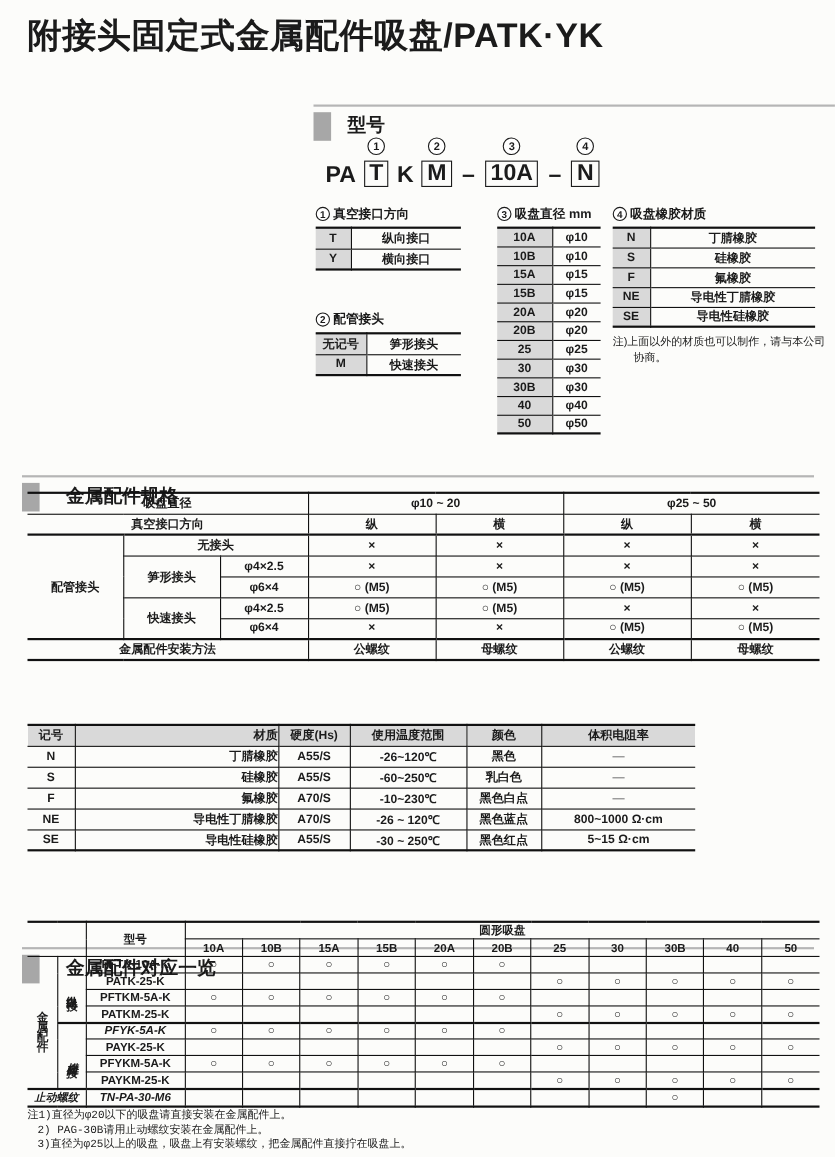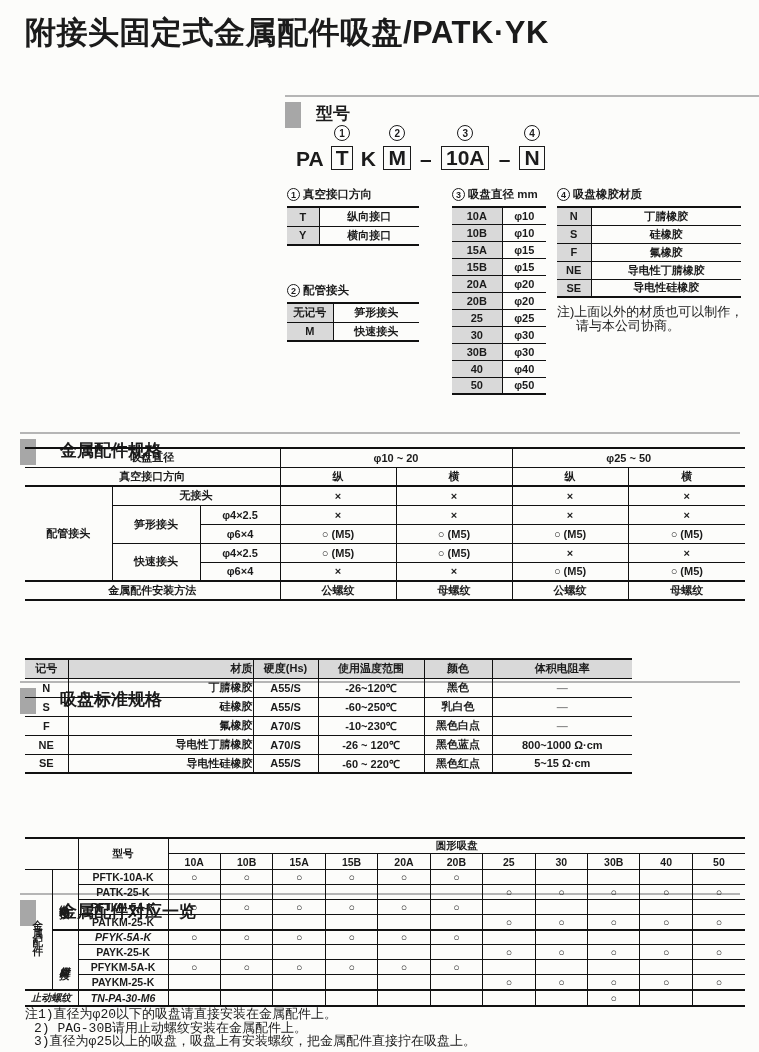--- a/index.html
+++ b/index.html
@@ -60,21 +60,21 @@
   .cor tr.h2 td { height:16px; }
   .cor tr.gsep td { border-top:2px solid #111;font-style:italic; }
   .cor td.vtext { writing-mode:vertical-lr; text-orientation:upright; vertical-align:middle;
                   padding:0; }
   .cor td.vouter { letter-spacing:9px; }
   .cor td.vinner { letter-spacing:1px; }
   .cor td.model { font-size:10.5px; }
   .cor td.stop { font-size:10px; letter-spacing:0; padding:0 1px; }
 
   
-  .note { font-size:13px; line-height:14px; color:#1b1b1b; }
+  .note { font-size:10px; line-height:14px; color:#1b1b1b; }
   .hang { padding-left:19px; text-indent:-19px; }
   .notes div { line-height:13.5px; }
   .notes div + div { padding-left:9px; }
 </style>
 </head>
 <body>
 
 <div>
 
   <h1 class="abs" style="left:25px; top:12px;">附接头固定式金属配件吸盘/PATK·YK</h1>
@@ -329,24 +329,20 @@
       <tr class="sep">
         <td colspan="3" class="el">金属配件安装方法</td>
       <td>公螺纹</td>
           <td>母螺纹</td>
           <td>公螺纹</td>
           <td>母螺纹</td>
         </tr>
     </tbody>
   </table>
 
-  <div class="sec-head pad40 abs" style="left:20px; top:617px; width:720px;">
-    <span class="sec-sq"></span>
-    <span class="sec-title">吸盘标准规格</span>
-  </div>
 
   <table class="big std abs" style="left:25px; top:658px; width:607px;">
     <colgroup>
       <col style="width:43px">
         <col style="width:185px">
         <col style="width:65px">
       <col style="width:106px">
         <col style="width:68px">
         <col style="width:140px">
     </colgroup>
@@ -388,21 +384,21 @@
           <td>导电性丁腈橡胶</td>
           <td>A70/S</td>
           <td>-26 ~ 120℃</td>
           <td>黑色蓝点</td>
           <td>800~1000 Ω·cm</td>
         </tr>
       <tr>
           <td>SE</td>
           <td>导电性硅橡胶</td>
           <td>A55/S</td>
-          <td>-60 ~ 220℃</td>
+          <td>-30 ~ 250℃</td>
           <td>黑色红点</td>
           <td>5~15 Ω·cm</td>
         </tr>
     </tbody>
   </table>
 
   <div class="sec-head pad40 abs" style="left:20px; top:797px; width:720px;">
     <span class="sec-sq"></span>
     <span class="sec-title">金属配件对应一览</span>
   </div>

